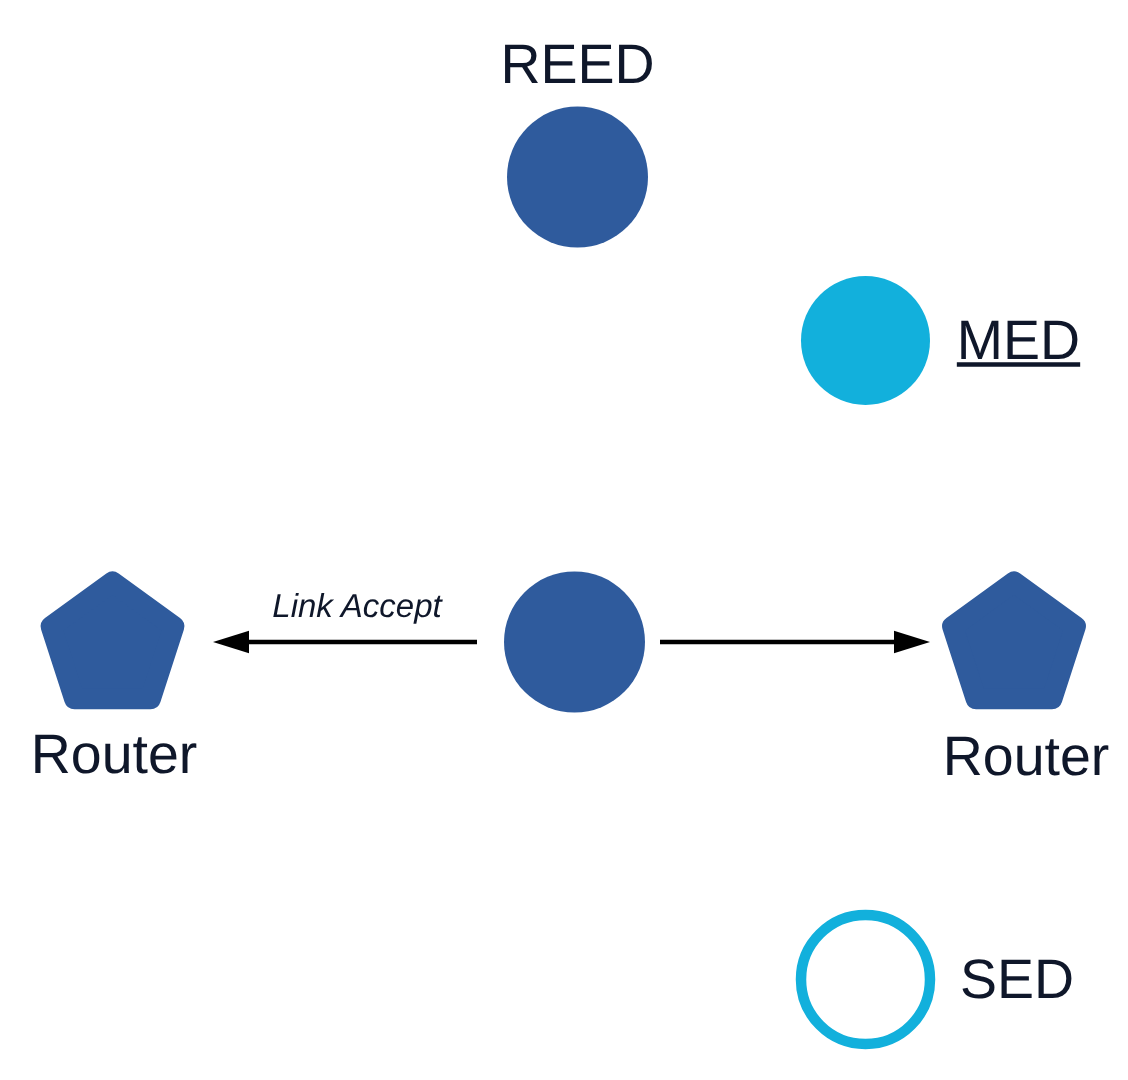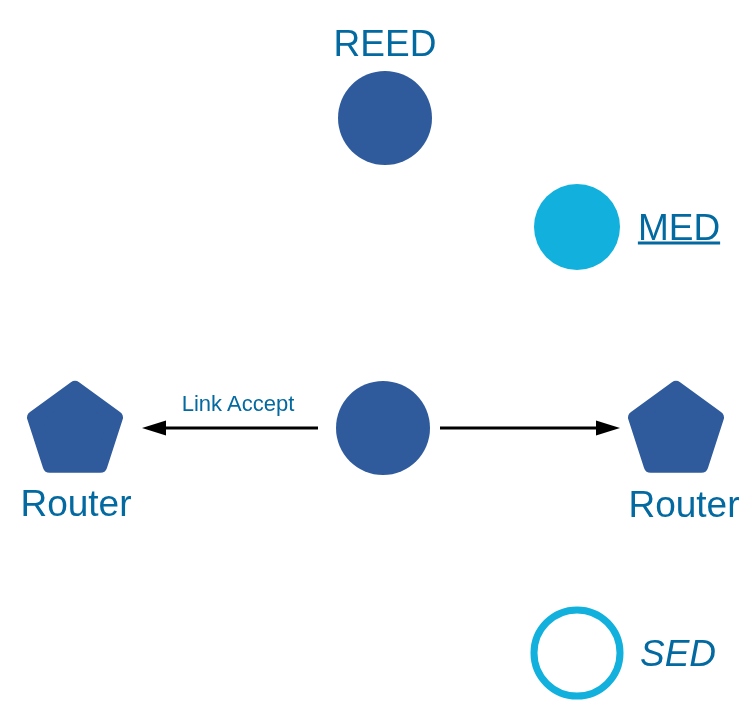--- a/index.html
+++ b/index.html
@@ -16,35 +16,36 @@
     overflow: hidden;
   }
   .canvas svg {
     position: absolute;
     left: 0;
     top: 0;
   }
   .label {
     position: absolute;
     transform: translate(-50%, -50%);
-    color: #0369a1;
+    color: #0f172a;
     font-size: 37px;
     line-height: 1;
     white-space: nowrap;
     letter-spacing: 0px;
   }
   .label.reed   { left: 385px; top: 43px; }
   .label.med    { left: 679px; top: 227px; text-decoration: underline; }
-  .label.sed    { left: 678px; top: 653px; font-style: italic; }
+  .label.sed    { left: 678px; top: 653px; }
   .label.router-left  { left: 76px;  top: 503px; }
   .label.router-right { left: 684px; top: 504px; }
   .label.link-accept {
     left: 238px;
     top: 404px;
     font-size: 22px;
+    font-style: italic;
   }
 </style>
 </head>
 <body>
 
 <div class="canvas">
 
   <svg width="752" height="720" viewBox="0 0 752 720">
 
     <circle cx="385" cy="118" r="47" fill="#2F5B9D"></circle>

